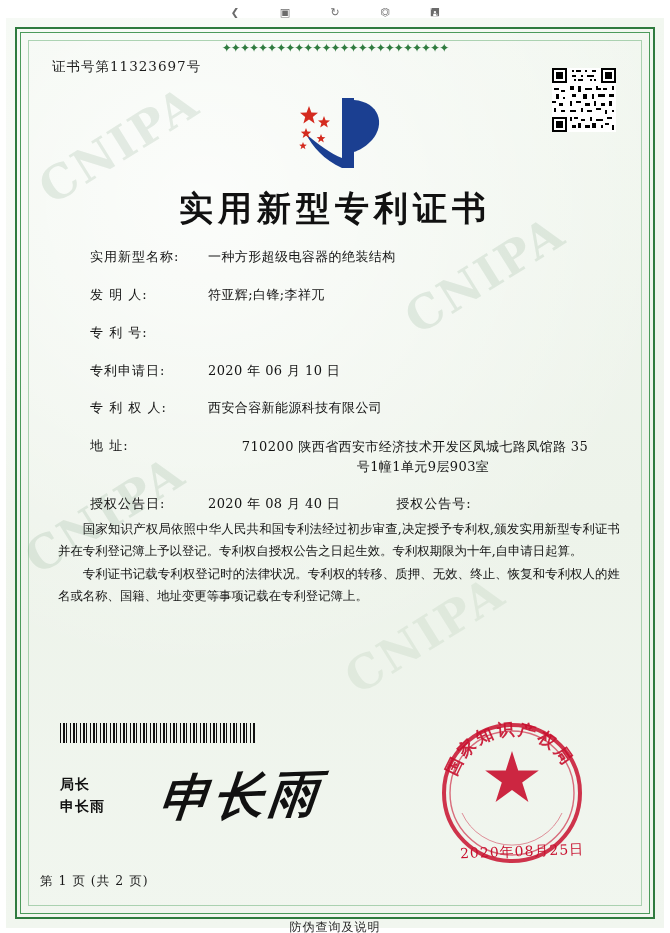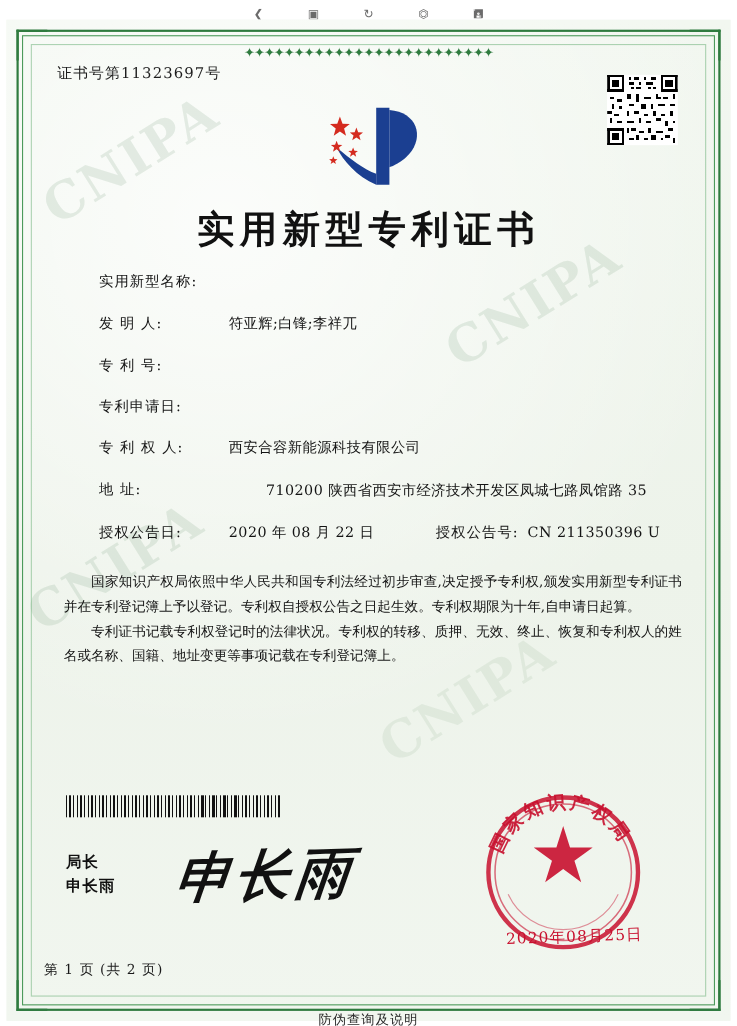--- a/index.html
+++ b/index.html
@@ -439,52 +439,54 @@
         </g>
       </svg>
     </div>
 
     <div class="title">实用新型专利证书</div>
 
     <div class="fields">
 
       <div class="frow">
         <div class="flabel">实用新型名称:</div>
+        <div class="fvalue">一种方形超级电容器的绝装结构</div>
       </div>
 
       <div class="frow">
         <div class="flabel">发  明  人:</div>
         <div class="fvalue">符亚辉;白锋;李祥兀</div>
       </div>
 
       <div class="frow">
         <div class="flabel">专  利  号:</div>
       </div>
 
       <div class="frow">
         <div class="flabel">专利申请日:</div>
+        <div class="fvalue">2020 年 06 月 10 日</div>
       </div>
 
       <div class="frow">
         <div class="flabel">专 利 权 人:</div>
         <div class="fvalue">西安合容新能源科技有限公司</div>
       </div>
 
       <div class="frow">
         <div class="flabel">地      址:</div>
         <div class="fvalue addr">
           <span>710200  陕西省西安市经济技术开发区凤城七路凤馆路 35</span>
+          <span class="addr-l2">号1幢1单元9层903室</span>
         </div>
       </div>
 
       <div class="frow split">
         <div class="flabel">授权公告日:</div>
-        <div class="fvalue">2020 年 08 月 22 日</div>
+        <div class="fvalue">2020 年 08 月 40 日</div>
         <div class="flabel2">授权公告号:</div>
-        <div class="fvalue2">CN 211350396 U</div>
       </div>
     </div>
 
     <div class="paragraphs">
       <p>国家知识产权局依照中华人民共和国专利法经过初步审查,决定授予专利权,颁发实用新型专利证书并在专利登记簿上予以登记。专利权自授权公告之日起生效。专利权期限为十年,自申请日起算。</p>
       <p>专利证书记载专利权登记时的法律状况。专利权的转移、质押、无效、终止、恢复和专利权人的姓名或名称、国籍、地址变更等事项记载在专利登记簿上。</p>
     </div>
 
     <div class="barcode"></div>
 

